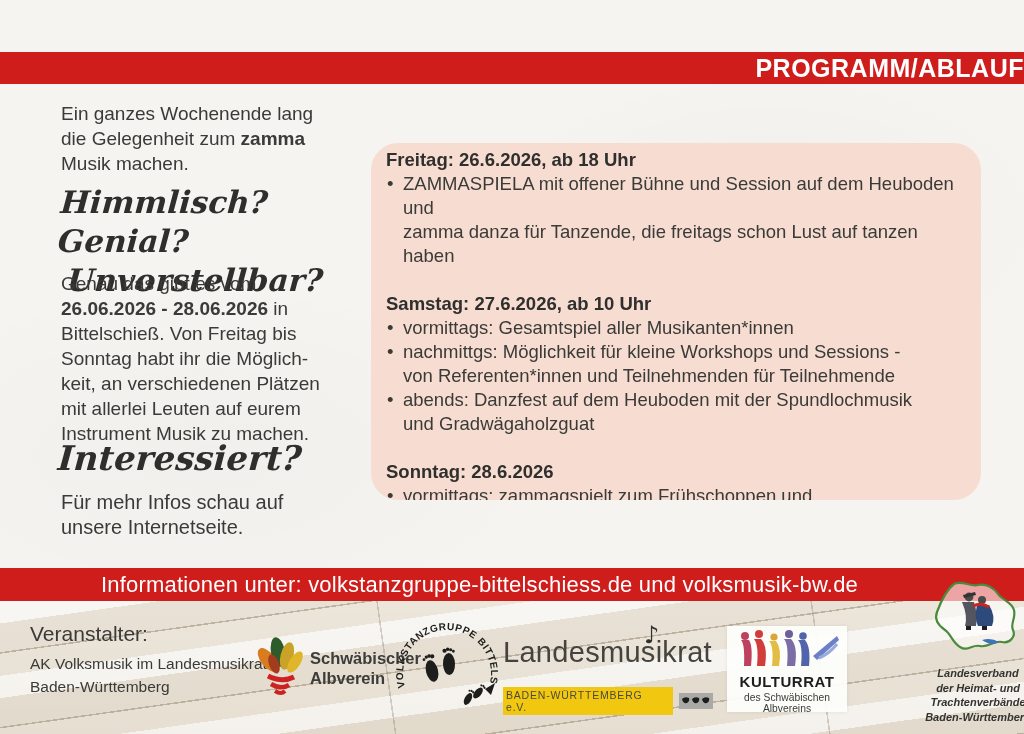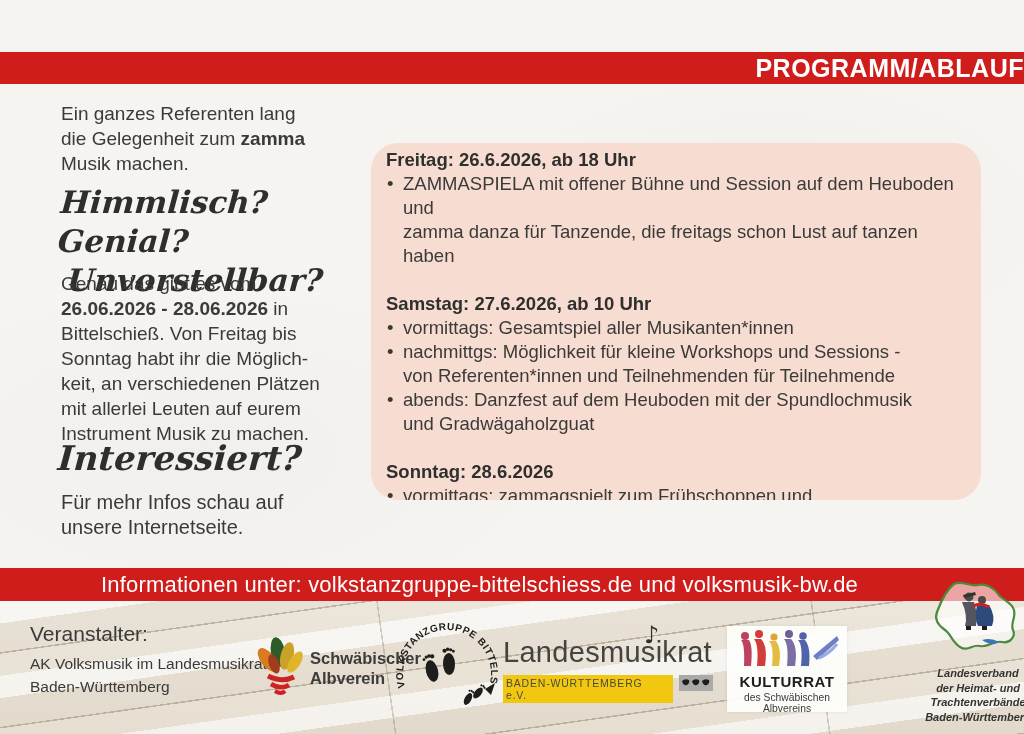--- a/index.html
+++ b/index.html
@@ -70,42 +70,42 @@
 
   .logo { position:absolute; z-index:3; }
   .albverein { left:254px; top:634px; display:flex; }
   .albverein .alb-text { margin:14px 0 0 4px; font-weight:bold; font-size:16.5px; line-height:20px; color:#3c3c3a; }
 
   .volkstanz { left:392px; top:615px; }
 
   .lmr { left:503px; top:636px; width:210px; }
   .lmr .lmr-name { font-size:29px; letter-spacing:0.3px; color:#45433f; position:relative; }
   .lmr .lmr-note { position:absolute; left:141px; top:-15px; font-family:"DejaVu Sans", sans-serif; font-size:24px; color:#2f2f2d; }
-  .lmr .lmr-row { display:flex; margin-top:6px; }
+  .lmr .lmr-row { display:flex; align-items:center; margin-top:18px; }
   .lmr .lmr-sub { background:#f2c70f; color:#4a4a40; font-size:10.5px; letter-spacing:0.8px; padding:2px 22px 2px 3px; }
   .lmr .lmr-crest { width:38px; height:16px; background:#a9a9a7; margin-left:6px; display:flex; align-items:center; justify-content:center; }
 
   .kulturrat { left:727px; top:626px; width:120px; height:86px; background:rgba(253,253,251,0.95);
     box-shadow:0 0 4px rgba(0,0,0,0.08); text-align:center; padding-top:2px; }
   .kulturrat .ku-name { font-weight:bold; font-size:15px; letter-spacing:0.5px; color:#1d1d1b; margin-top:1px; }
   .kulturrat .ku-sub { font-size:10.3px; color:#3a3a38; margin-top:2px; }
 
   .landesverband { left:902px; top:580px; width:152px; text-align:center; z-index:3;font-style:italic; }
   .landesverband .lv-text { font-weight:bold; font-size:11px; line-height:14.5px; color:#333331; margin-top:2px; }
 </style>
 </head>
 <body>
 
 <div class="canvas">
 
   <div class="top-banner">
     <div class="title">PROGRAMM/ABLAUF</div>
   </div>
 
-  <div class="intro prel"><span>Ein ganzes Referenten lang
+  <div class="intro prel"><span>Ein ganzes Wochenende lang
 die Gelegenheit zum </span><b>zamma</b><span>
 Musik machen.</span></div>
 
   <div class="script-head">
     <div class="l1">Himmlisch? Genial?</div>
     <div class="l2">Unvorstellbar?</div>
   </div>
 
   <div class="bodytext prel"><span>Genau das gibt es vom
 </span><b>26.06.2026 - 28.06.2026</b><span> in

